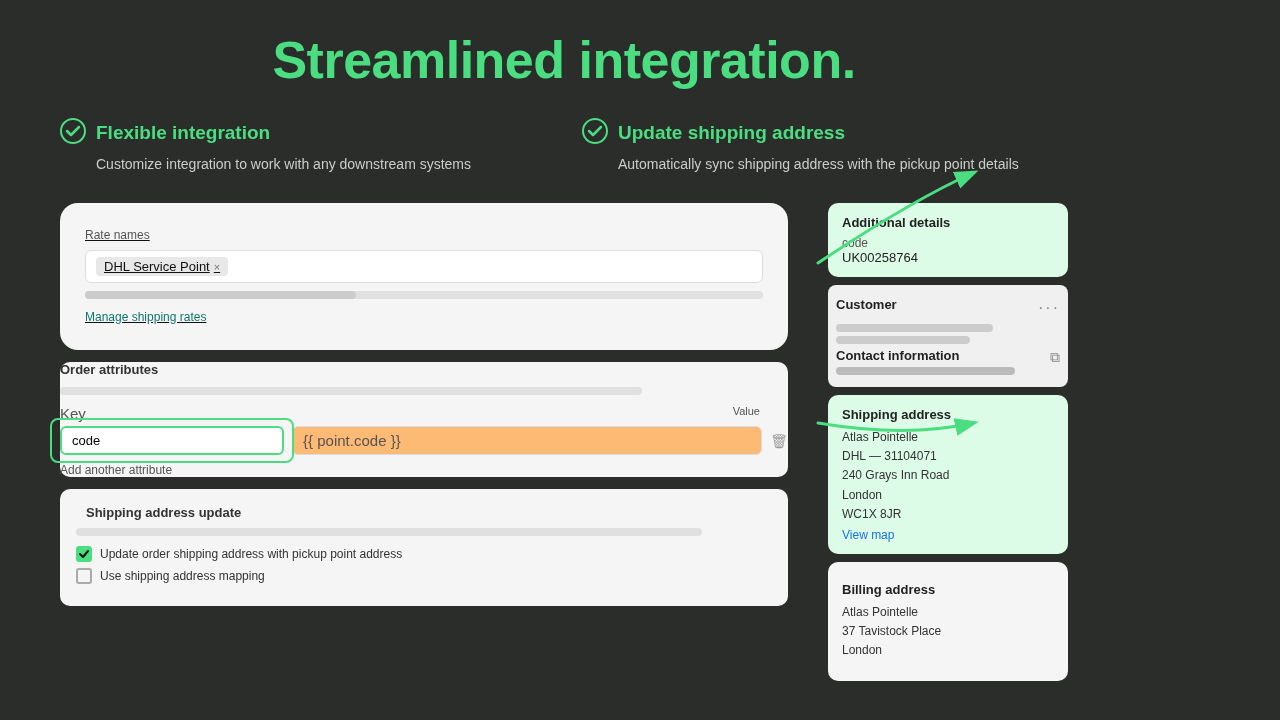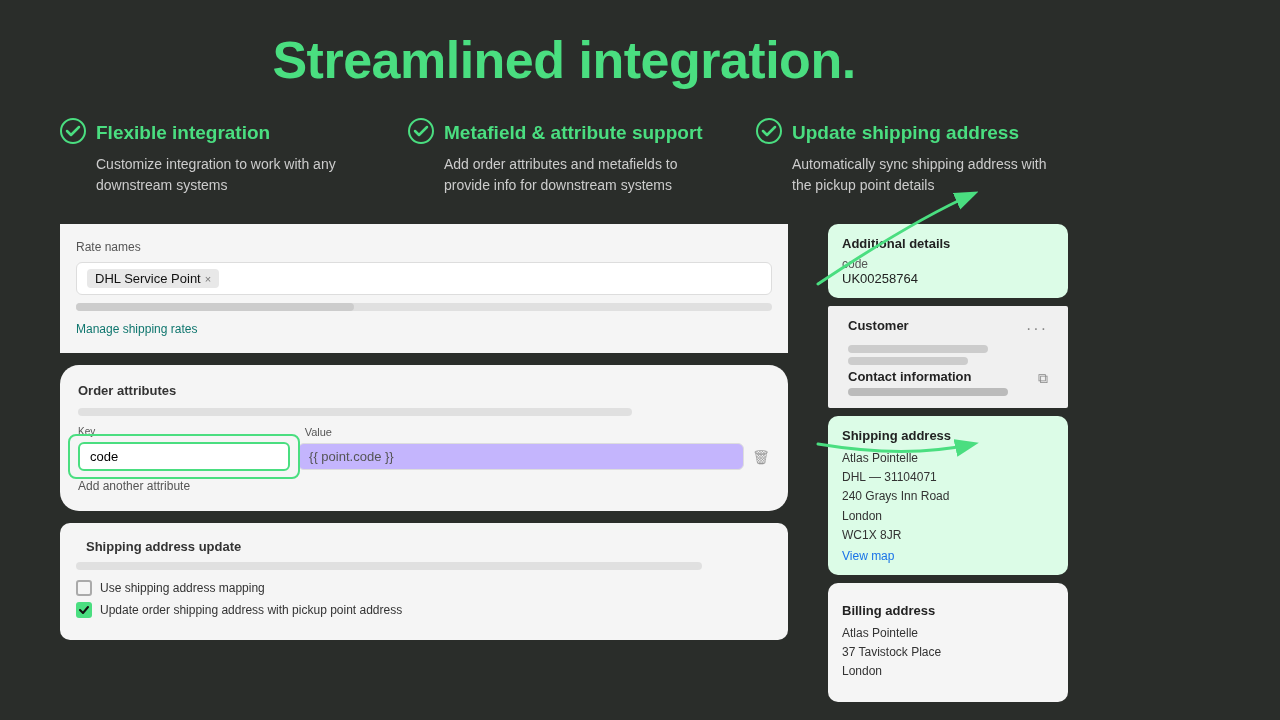--- a/index.html
+++ b/index.html
@@ -60,23 +60,24 @@
     }
     
     .left-panel {
       flex: 1;
       display: flex;
       flex-direction: column;
       gap: 12px;
     }
     .card {
       background: #f5f5f5;
-      border-radius: 0;
-      padding: 16px;
-      color: #111;
+      border-radius: 18px;
+      padding: 25px;
+      color: #111;
+      text-decoration: underline;
     }
     .card-label {
       font-size: 12px;
       color: #555;
       margin-bottom: 8px;
       font-weight: 500;
     }
     .tag-input {
       display: flex;
       align-items: center;
@@ -113,22 +114,22 @@
       border-radius: 4px;
       width: 40%;
     }
     .manage-link {
       font-size: 12px;
       color: #0f766e;
     }
     
     .order-attrs-card {
       background: #f5f5f5;
-      border-radius: 19px;
-      padding: 18px;
+      border-radius: 10px;
+      padding: 0;
       color: #111;
     }
     .order-attrs-title {
       font-size: 13px;
       font-weight: 600;
       margin-bottom: 10px;
       color: #333;
     }
     .attr-row-placeholder {
       height: 8px;
@@ -150,22 +151,22 @@
       padding: 5px 10px;
       font-size: 13px;
       background: #fff;
       outline: none;
     }
     .kv-input-val {
       flex: 2;
       border: 1px solid #ddd;
       border-radius: 6px;
       padding: 5px 10px;
-      font-size: 13px;
-      background: #c4b5fd;
+      font-size: 15px;
+      background: #fdba74;
       color: #555;
     }
     .kv-del {
       color: #999;
       cursor: pointer;
       font-size: 14px;
     }
     .key-highlight {
       position: relative;
     }
@@ -241,22 +242,22 @@
       gap: 8px;
     }
     .right-card {
       background: #dcfce7;
       border-radius: 10px;
       padding: 12px 14px;
       color: #111;
     }
     .right-card-gray {
       background: #f0f0f0;
-      border-radius: 2px;
-      padding: 12px 20px;
+      border-radius: 8px;
+      padding: 12px 8px;
       color: #111;
     }
     .rc-title {
       font-size: 13px;
       font-weight: 600;
       color: #222;
       margin-bottom: 6px;
     }
     .rc-code-label {
       font-size: 12px;
@@ -373,32 +374,20 @@
       <p class="feature-desc">Customize integration to work with any downstream systems</p>
     </div>
     <div class="feature">
       <div class="feature-header">
         <span class="checkmark-svg">
           <svg width="26" height="26" viewBox="0 0 26 26" fill="none">
             <circle cx="13" cy="13" r="12" stroke="#4ade80" stroke-width="2"></circle>
             <polyline points="7,13 11,17 19,9" stroke="#4ade80" stroke-width="2.5" fill="none" stroke-linecap="round" stroke-linejoin="round"></polyline>
           </svg>
         </span>
-        <span class="feature-title">Metafield &amp; attribute support</span>
-      </div>
-      <p class="feature-desc">Add order attributes and metafields to provide info for downstream systems</p>
-    </div>
-    <div class="feature">
-      <div class="feature-header">
-        <span class="checkmark-svg">
-          <svg width="26" height="26" viewBox="0 0 26 26" fill="none">
-            <circle cx="13" cy="13" r="12" stroke="#4ade80" stroke-width="2"></circle>
-            <polyline points="7,13 11,17 19,9" stroke="#4ade80" stroke-width="2.5" fill="none" stroke-linecap="round" stroke-linejoin="round"></polyline>
-          </svg>
-        </span>
         <span class="feature-title">Update shipping address</span>
       </div>
       <p class="feature-desc">Automatically sync shipping address with the pickup point details</p>
     </div>
   </div>
 
   <div class="content-area">
 
     <div class="left-panel">
 
@@ -413,49 +402,49 @@
         <div class="progress-bar-bg">
           <div class="progress-bar-fill"></div>
         </div>
         <span class="manage-link">Manage shipping rates</span>
       </div>
 
       <div class="order-attrs-card">
         <div class="order-attrs-title">Order attributes</div>
         <div class="attr-row-placeholder"></div>
         <div style="display:flex; gap:8px; margin-bottom:4px;">
-          <div style="flex:1; font-size:10px; color:#555;">Key</div>
-          <div style="flex:2; font-size:11px; color:#555;">Value</div>
+          <div style="flex:1; font-size:15px; color:#555;">Key</div>
+          <div style="flex:2; font-size:11px; color:#555;text-align:right;">Value</div>
           <div style="width:20px;"></div>
         </div>
         <div class="kv-row">
           <div class="key-highlight" style="flex:1; position:relative;">
             <input class="kv-input-key" type="text" style="width: 100%;" value="code">
             <div class="key-circle"></div>
           </div>
           <input class="kv-input-val" type="text" style="flex: 2 1 0%;" value="{{ point.code }}">
           <span class="kv-del">🗑</span>
         </div>
         <div class="add-attr-btn">Add another attribute</div>
       </div>
 
       <div class="shipping-card">
         <div class="shipping-title">Shipping address update</div>
         <div class="shipping-bar"></div>
         <div class="checkbox-row">
-          <div class="checkbox-unchecked"></div>
-          <span class="checkbox-label">Use shipping address mapping</span>
-        </div>
-        <div class="checkbox-row">
           <div class="checkbox-checked">
             <svg width="10" height="10" viewBox="0 0 10 10" fill="none">
               <polyline points="1,5 4,8 9,2" stroke="#111" stroke-width="2" fill="none" stroke-linecap="round" stroke-linejoin="round"></polyline>
             </svg>
           </div>
           <span class="checkbox-label">Update order shipping address with pickup point address</span>
+        </div>
+        <div class="checkbox-row">
+          <div class="checkbox-unchecked"></div>
+          <span class="checkbox-label">Use shipping address mapping</span>
         </div>
       </div>
     </div>
 
     <div style="position:relative; width:0; overflow:visible;">
       <svg width="200" height="380" viewBox="0 0 200 380" style="position:absolute; left:-10px; top:-60px; pointer-events:none;">
 
         <path d="M 20 120 C 80 80, 130 50, 175 30" stroke="#4ade80" stroke-width="3" fill="none" stroke-linecap="round" marker-end="url(#arrowhead)"></path>
 
         <path d="M 20 280 C 80 290, 130 290, 175 280" stroke="#4ade80" stroke-width="3" fill="none" stroke-linecap="round" marker-end="url(#arrowhead)"></path>

